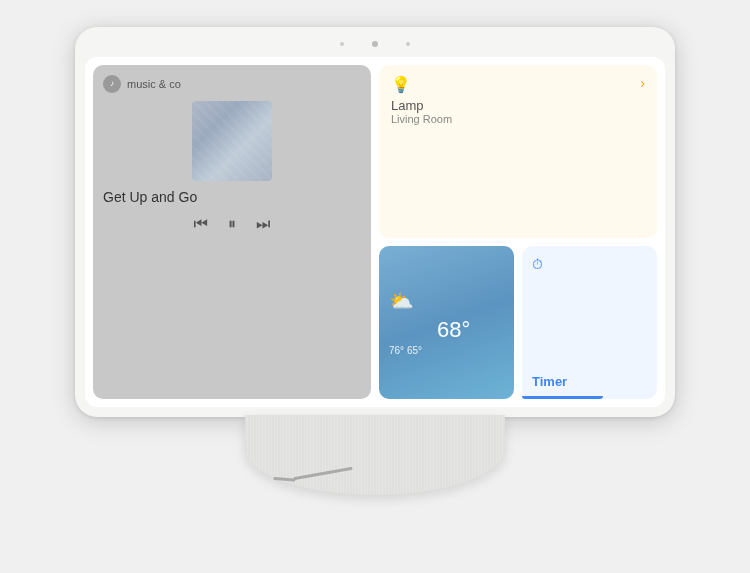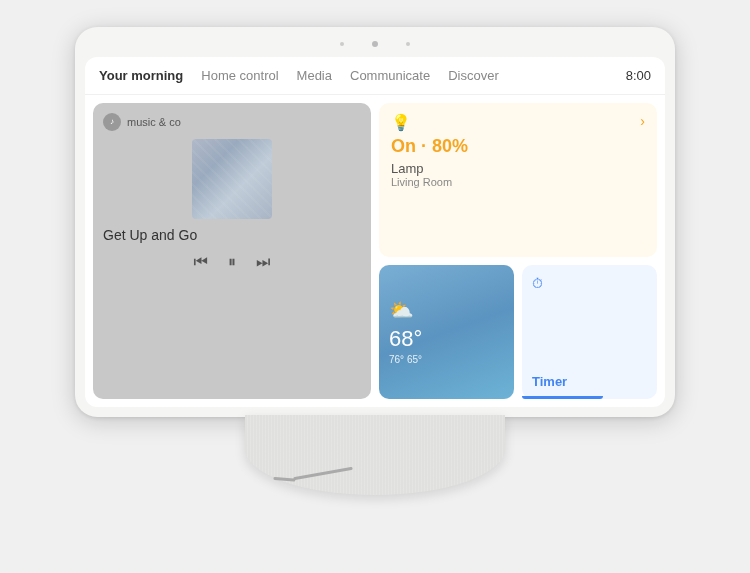--- a/index.html
+++ b/index.html
@@ -260,20 +260,21 @@
     .weather-icon {
       font-size: 20px;
       margin-bottom: 4px;
     }
 
     .weather-temp {
       font-size: 22px;
       font-weight: 500;
       color: white;
       margin-bottom: 2px;
+      margin-left: 48px;
     }
 
     .weather-range {
       font-size: 10px;
       color: rgba(255,255,255,0.85);
     }
 
     
     .timer-card {
       background: #f0f6ff;
@@ -382,29 +383,20 @@
 <div class="device-wrapper">
   <div class="device-body">
     <div class="sensor-row">
       <div class="sensor"></div>
       <div class="camera"></div>
       <div class="sensor"></div>
     </div>
 
     <div class="screen">
 
-      <div class="nav-bar">
-        <div class="nav-item active">Your morning</div>
-        <div class="nav-item">Home control</div>
-        <div class="nav-item">Media</div>
-        <div class="nav-item">Communicate</div>
-        <div class="nav-item">Discover</div>
-        <div class="nav-spacer"></div>
-        <div class="nav-time">8:00</div>
-      </div>
 
       <div class="content-area">
 
         <div class="music-card">
           <div class="music-header">
             <div class="music-icon">♪</div>
             <span class="music-service">music &amp; co</span>
           </div>
           <div class="album-art">
             <div class="album-art-texture"></div>
@@ -414,21 +406,20 @@
             <button class="ctrl-btn">⏮</button>
             <button class="ctrl-btn">⏸</button>
             <button class="ctrl-btn">⏭</button>
           </div>
         </div>
 
         <div class="right-column">
 
           <div class="light-card">
             <div class="light-icon">💡</div>
-            <div class="light-status">On · 80%</div>
             <div class="light-name">Lamp</div>
             <div class="light-location">Living Room</div>
             <div class="light-arrow">›</div>
           </div>
 
           <div class="bottom-row">
 
             <div class="weather-card">
               <div class="weather-icon">⛅</div>
               <div class="weather-temp">68°</div>

